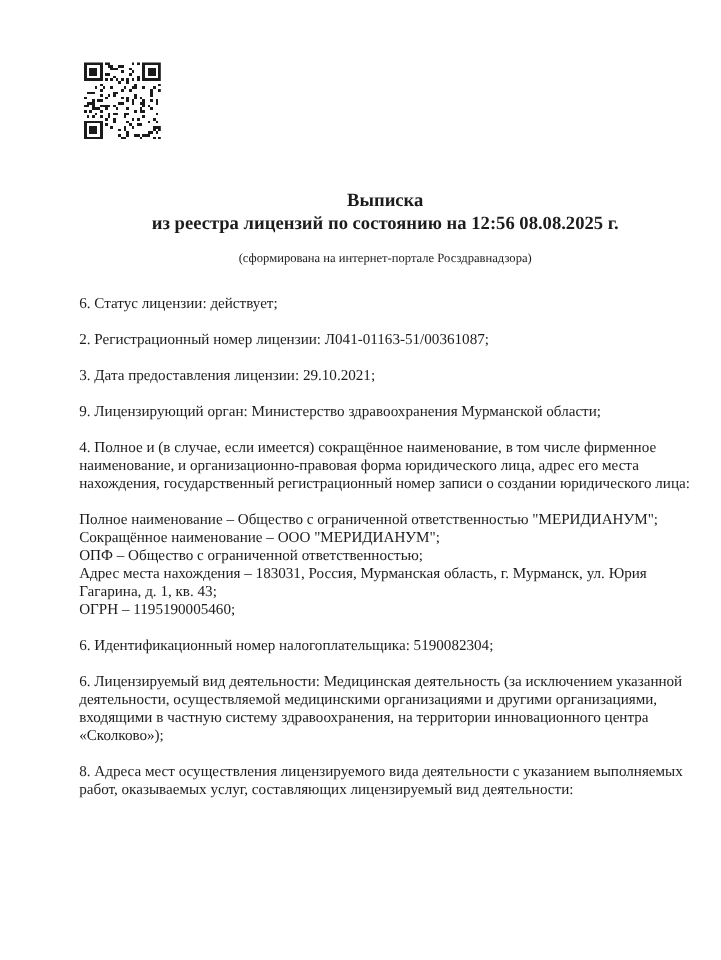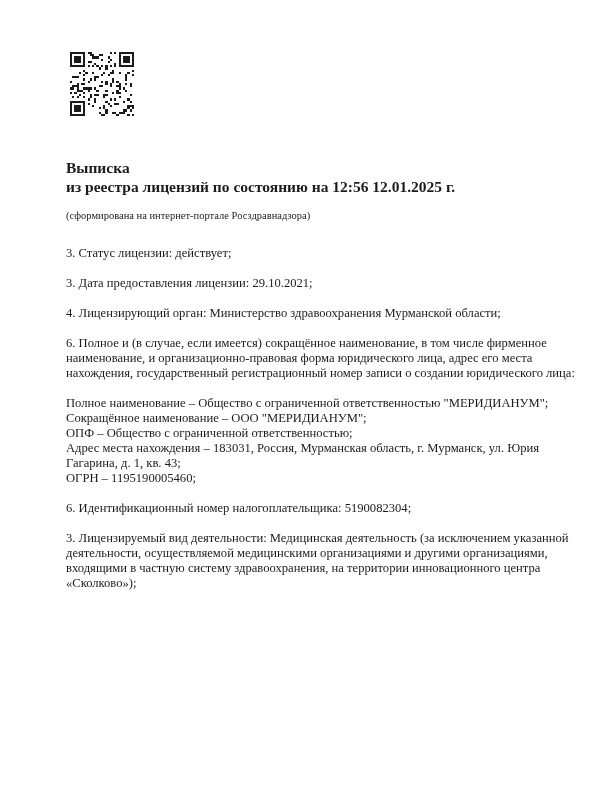--- a/index.html
+++ b/index.html
@@ -20,27 +20,28 @@
   .qr svg{display:block;width:64px;height:64px;shape-rendering:crispEdges;}
   .content{
     position:absolute;
     left:66px;top:158px;
     width:510px;
   }
   .doc-title{
     font-weight:bold;
     font-size:15.5px;
     line-height:19px;
+    text-align:center;
     white-space:nowrap;
   }
   .doc-subtitle{
     margin-top:13px;
     font-size:10.5px;
     line-height:13px;
-    text-align:left;
+    text-align:center;
   }
   .paragraphs{
     margin-top:24px;
     font-size:12.6px;
     line-height:15px;
   }
   .paragraphs p{
     margin:0 0 15px 0;
     white-space:pre;
   }
@@ -307,39 +308,42 @@
           <rect x="26" y="28" width="1" height="1"></rect>
           <rect x="28" y="28" width="1" height="1"></rect>
         </g>
       </svg>
   </div>
 
   <div class="content">
 
     <div class="doc-title">
       <div>Выписка</div>
-      <div>из реестра лицензий по состоянию на 12:56 12.01.2025 г.</div>
+      <div>из реестра лицензий по состоянию на 12:56 08.08.2025 г.</div>
     </div>
 
     <div class="doc-subtitle">(сформирована на интернет-портале Росздравнадзора)</div>
 
     <div class="paragraphs" id="paragraphs">
-        <p>3. Статус лицензии: действует;</p>
+        <p>6. Статус лицензии: действует;</p>
+        <p>2. Регистрационный номер лицензии: Л041-01163-51/00361087;</p>
         <p>3. Дата предоставления лицензии: 29.10.2021;</p>
-        <p>4. Лицензирующий орган: Министерство здравоохранения Мурманской области;</p>
-        <p>6. Полное и (в случае, если имеется) сокращённое наименование, в том числе фирменное
+        <p>9. Лицензирующий орган: Министерство здравоохранения Мурманской области;</p>
+        <p>4. Полное и (в случае, если имеется) сокращённое наименование, в том числе фирменное
 наименование, и организационно-правовая форма юридического лица, адрес его места
 нахождения, государственный регистрационный номер записи о создании юридического лица:</p>
         <p>Полное наименование – Общество с ограниченной ответственностью "МЕРИДИАНУМ";
 Сокращённое наименование – ООО "МЕРИДИАНУМ";
 ОПФ – Общество с ограниченной ответственностью;
 Адрес места нахождения – 183031, Россия, Мурманская область, г. Мурманск, ул. Юрия
 Гагарина, д. 1, кв. 43;
 ОГРН – 1195190005460;</p>
         <p>6. Идентификационный номер налогоплательщика: 5190082304;</p>
-        <p>3. Лицензируемый вид деятельности: Медицинская деятельность (за исключением указанной
+        <p>6. Лицензируемый вид деятельности: Медицинская деятельность (за исключением указанной
 деятельности, осуществляемой медицинскими организациями и другими организациями,
 входящими в частную систему здравоохранения, на территории инновационного центра
 «Сколково»);</p>
+        <p>8. Адреса мест осуществления лицензируемого вида деятельности с указанием выполняемых
+работ, оказываемых услуг, составляющих лицензируемый вид деятельности:</p>
       </div>
 
   </div>
 </div>
 
 </body></html>

